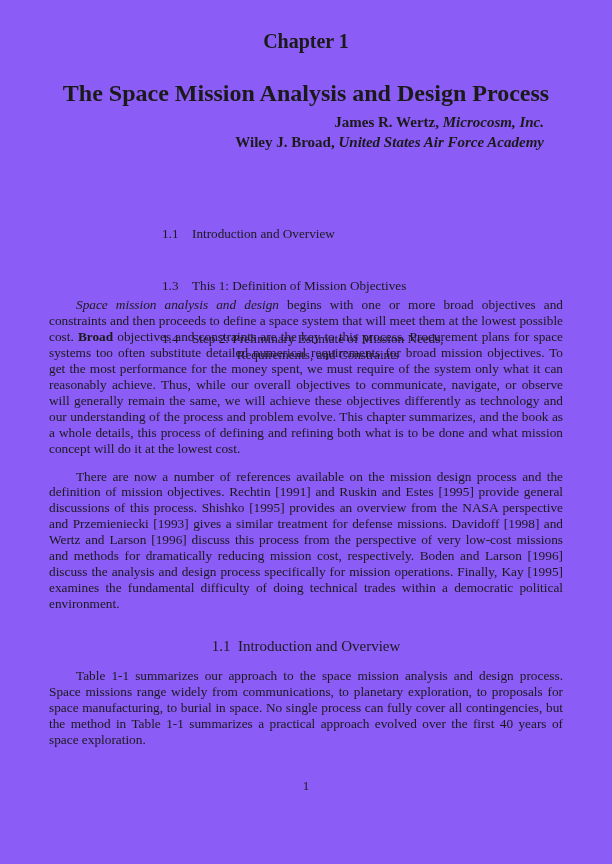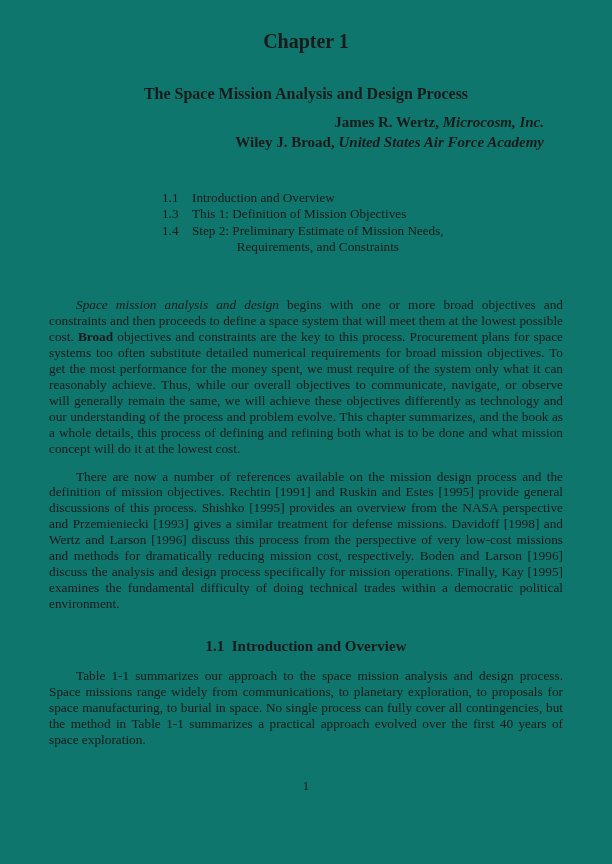--- a/index.html
+++ b/index.html
@@ -4,21 +4,21 @@
 <style>
   html, body {
     margin: 0;
     padding: 0;
     background: #ffffff;
   }
   .page {
     position: relative;
     width: 612px;
     height: 864px;
-    background: #0f766e;
+    background: #8b5cf6;
     color: #1a1a1a;
     font-family: "Liberation Serif", "DejaVu Serif", serif;
     overflow: hidden;
   }
   .chapter-label {
     position: absolute;
     top: 30px;
     left: 0;
     width: 100%;
     text-align: center;
@@ -26,21 +26,21 @@
     font-weight: bold;
     margin: 0;
     line-height: 22px;
   }
   .title {
     position: absolute;
     top: 82px;
     left: 0;
     width: 100%;
     text-align: center;
-    font-size: 16px;
+    font-size: 24px;
     font-weight: bold;
     margin: 0;
     line-height: 23px;
   }
   .byline {
     position: absolute;
     top: 112px;
     right: 68px;
     text-align: right;
     font-size: 15px;
@@ -48,41 +48,41 @@
   }
   .bd { font-weight: bold; }
   .it { font-style: italic; }
   .toc {
     position: absolute;
     top: 190px;
     left: 162px;
     font-size: 13.2px;
     line-height: 16.4px;
   }
-  .toc-row { display: flex; }
+  .toc-row { display: flex; margin-top: 36px; }
   .toc-num { flex: 0 0 30px; width: 30px; }
   .toc-title { white-space: pre-line; text-align: center; }
   .content {
     position: absolute;
     top: 285px;
     left: 37px;
     width: 538px;
     font-size: 13.3px;
     line-height: 15.95px;
     text-align: justify;
   }
   .body-para {
     margin: 12px;
     text-indent: 27px;
   }
   .section-heading {
     margin: 25px 0 9px 0;
     text-align: center;
     font-size: 15px;
-    font-weight: bold;
+    font-weight: normal;
     line-height: 19px;
     text-indent: 0;
     white-space: pre-wrap;
   }
   .page-number {
     position: absolute;
     top: 778px;
     left: 0;
     width: 100%;
     text-align: center;

